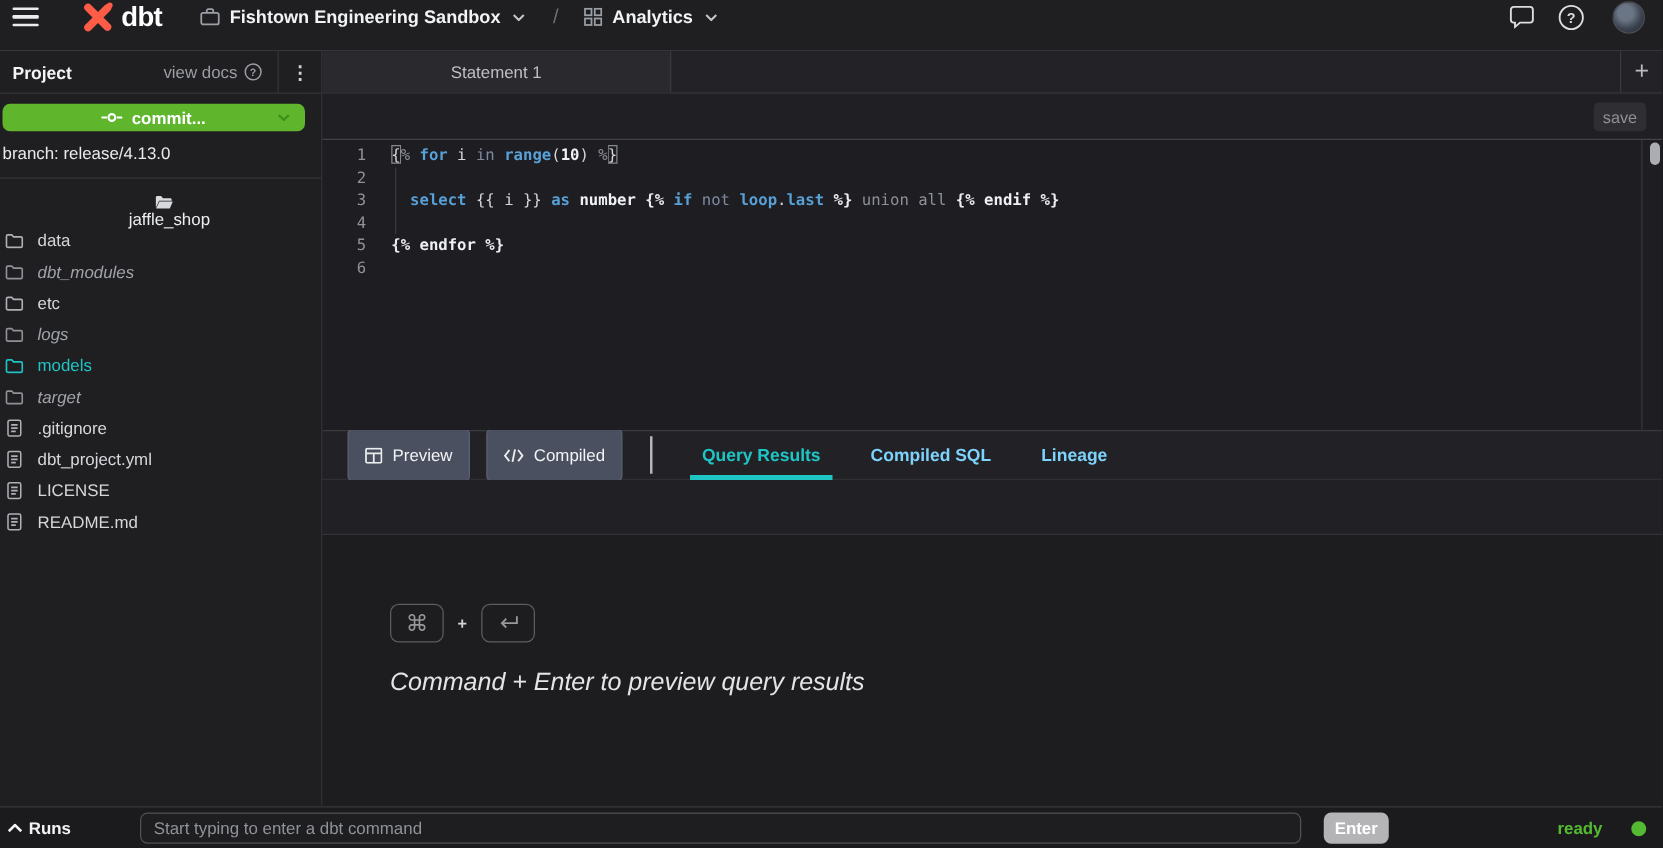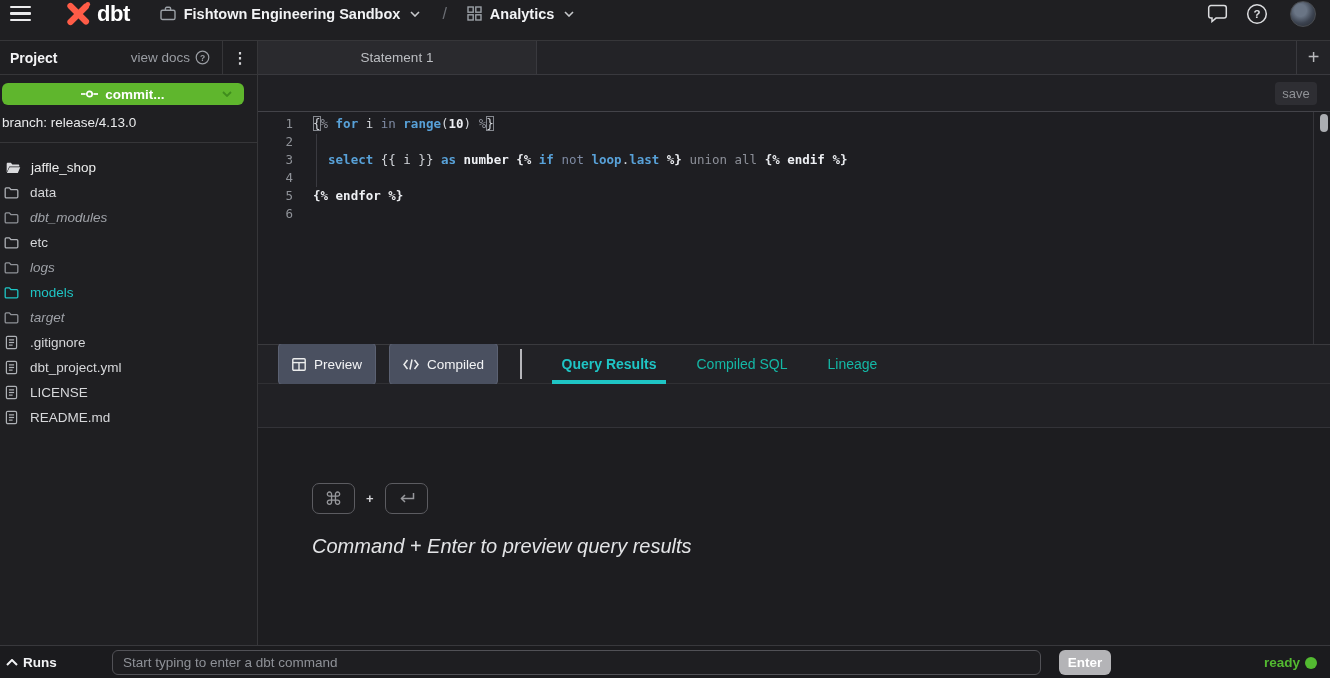--- a/index.html
+++ b/index.html
@@ -42,21 +42,21 @@
   .commit-btn{margin:8px 13px 0 2px;height:22px;background:var(--green);border-radius:6px;
     display:flex;align-items:center;justify-content:center;position:relative;cursor:pointer;}
   .commit-btn .lbl{color:#fff;font-weight:bold;font-size:13.5px;margin-left:7px;}
   .commit-chev{position:absolute;right:12px;top:8px;}
   .branch{margin:10px 0 0 2px;color:#e9eaec;font-size:13.5px;}
   .side-div{margin-top:12px;border-bottom:1px solid #363639;}
   .tree{padding-top:12px;overflow:hidden;}
   .tree-row{height:25px;display:flex;align-items:center;font-size:13.5px;color:#d6d7da;cursor:pointer;}
   .tree-row .ticon{display:flex;width:17px;justify-content:center;}
   .tree-row .tlabel{margin-left:10px;}
-  .tree-row.lvl0{padding-left:4px;}
+  .tree-row.lvl0{padding-left:4px;flex-direction:column;}
   .tree-row.lvl1{padding-left:3px;}
   .tree-row.root .tlabel{color:#eceded;}
   .tree-row.italic .tlabel{font-style:italic;color:#9fa2a8;}
   .tree-row.active .tlabel{color:var(--teal);}
 
   
   .main{flex:1;display:flex;flex-direction:column;min-width:0;}
   .tabbar{height:34px;flex:0 0 34px;background:#232327;border-bottom:1px solid var(--line);display:flex;}
   .etab{width:279px;background:#2a2a2e;border-right:1px solid var(--line);display:flex;align-items:center;justify-content:center;
     color:#bdbfc3;font-size:13.5px;cursor:pointer;}
@@ -83,42 +83,42 @@
 
   
   .results{flex:1;display:flex;flex-direction:column;min-height:0;}
   .rtoolbar{height:40px;flex:0 0 40px;background:#222226;border-top:1px solid #3a3a3e;border-bottom:1px solid #303034;
     display:flex;align-items:center;padding-left:20px;}
   .act-btn{height:42px;display:flex;align-items:center;gap:8px;background:#4a5060;border:1px solid #5b6172;border-radius:4px;
     color:#f2f3f5;font-size:13.5px;padding:0 13px;cursor:pointer;font-family:"Liberation Sans",sans-serif;}
   .act-btn + .act-btn{margin-left:13px;}
   .vdiv{width:1.5px;height:30px;background:#b6b6ba;margin-left:22px;}
   .rtab{position:relative;height:100%;display:flex;align-items:center;padding:0 10px;margin-left:20px;
-    color:#14b8a6;font-size:14px;cursor:pointer;}
+    color:#7dd3fc;font-size:14px;cursor:pointer;font-weight:bold;}
   .rtab:first-of-type{margin-left:30px;}
   .rtab.active{color:var(--teal);font-weight:bold;}
   .rtab.active::after{content:"";position:absolute;left:0;right:0;bottom:-1px;height:4px;background:var(--teal);}
   .rstrip{height:44px;flex:0 0 44px;background:#212125;border-bottom:1px solid #333338;}
   .rcontent{flex:1;background:#1d1d20;padding:55px 0 0 54px;}
   .keys{display:flex;align-items:center;}
   .key{width:43px;height:31px;border:1.5px solid #5c5c61;border-radius:7px;display:flex;align-items:center;justify-content:center;
     color:#97989c;font-size:18px;}
   .key-plus{color:#d2d3d6;font-size:13px;margin:0 11px;font-weight:bold;}
   .hint{margin-top:21px;font-style:italic;font-size:20px;color:#e3e4e6;}
 
   
   .bottombar{height:33px;flex:0 0 33px;background:#1b1b1e;border-top:1px solid #38383c;position:relative;display:flex;align-items:center;}
   .runs{display:flex;align-items:center;gap:5px;margin-left:6px;cursor:pointer;}
   .runs-label{color:#f2f3f5;font-weight:bold;font-size:13.5px;}
   .cmd-input{position:absolute;left:112px;top:4px;width:929px;height:25px;background:#1e1e21;border:1.5px solid #515156;border-radius:6px;
     color:#d8d9db;font-size:13.5px;padding:0 10px;font-family:"Liberation Sans",sans-serif;outline:none;}
   .cmd-input::placeholder{color:#8f9298;}
   .enter-btn{position:absolute;left:1059px;top:4px;width:52px;height:25px;background:#b4b4b7;border:none;border-radius:6px;
     color:#fff;font-weight:bold;font-size:13.5px;cursor:pointer;font-family:"Liberation Sans",sans-serif;}
-  .status{position:absolute;right:13px;top:0;height:33px;display:flex;align-items:center;gap:5px;}
+  .status{position:absolute;right:13px;top:0;height:33px;display:flex;align-items:center;gap:23px;}
   .status-label{color:var(--ready);font-weight:bold;font-size:13.5px;}
   .status-dot{width:12px;height:12px;border-radius:50%;background:var(--ready);}
   svg{display:block;}
 </style>
 </head>
 <body>
 
 <div class="app">
 
   <div class="topbar">

